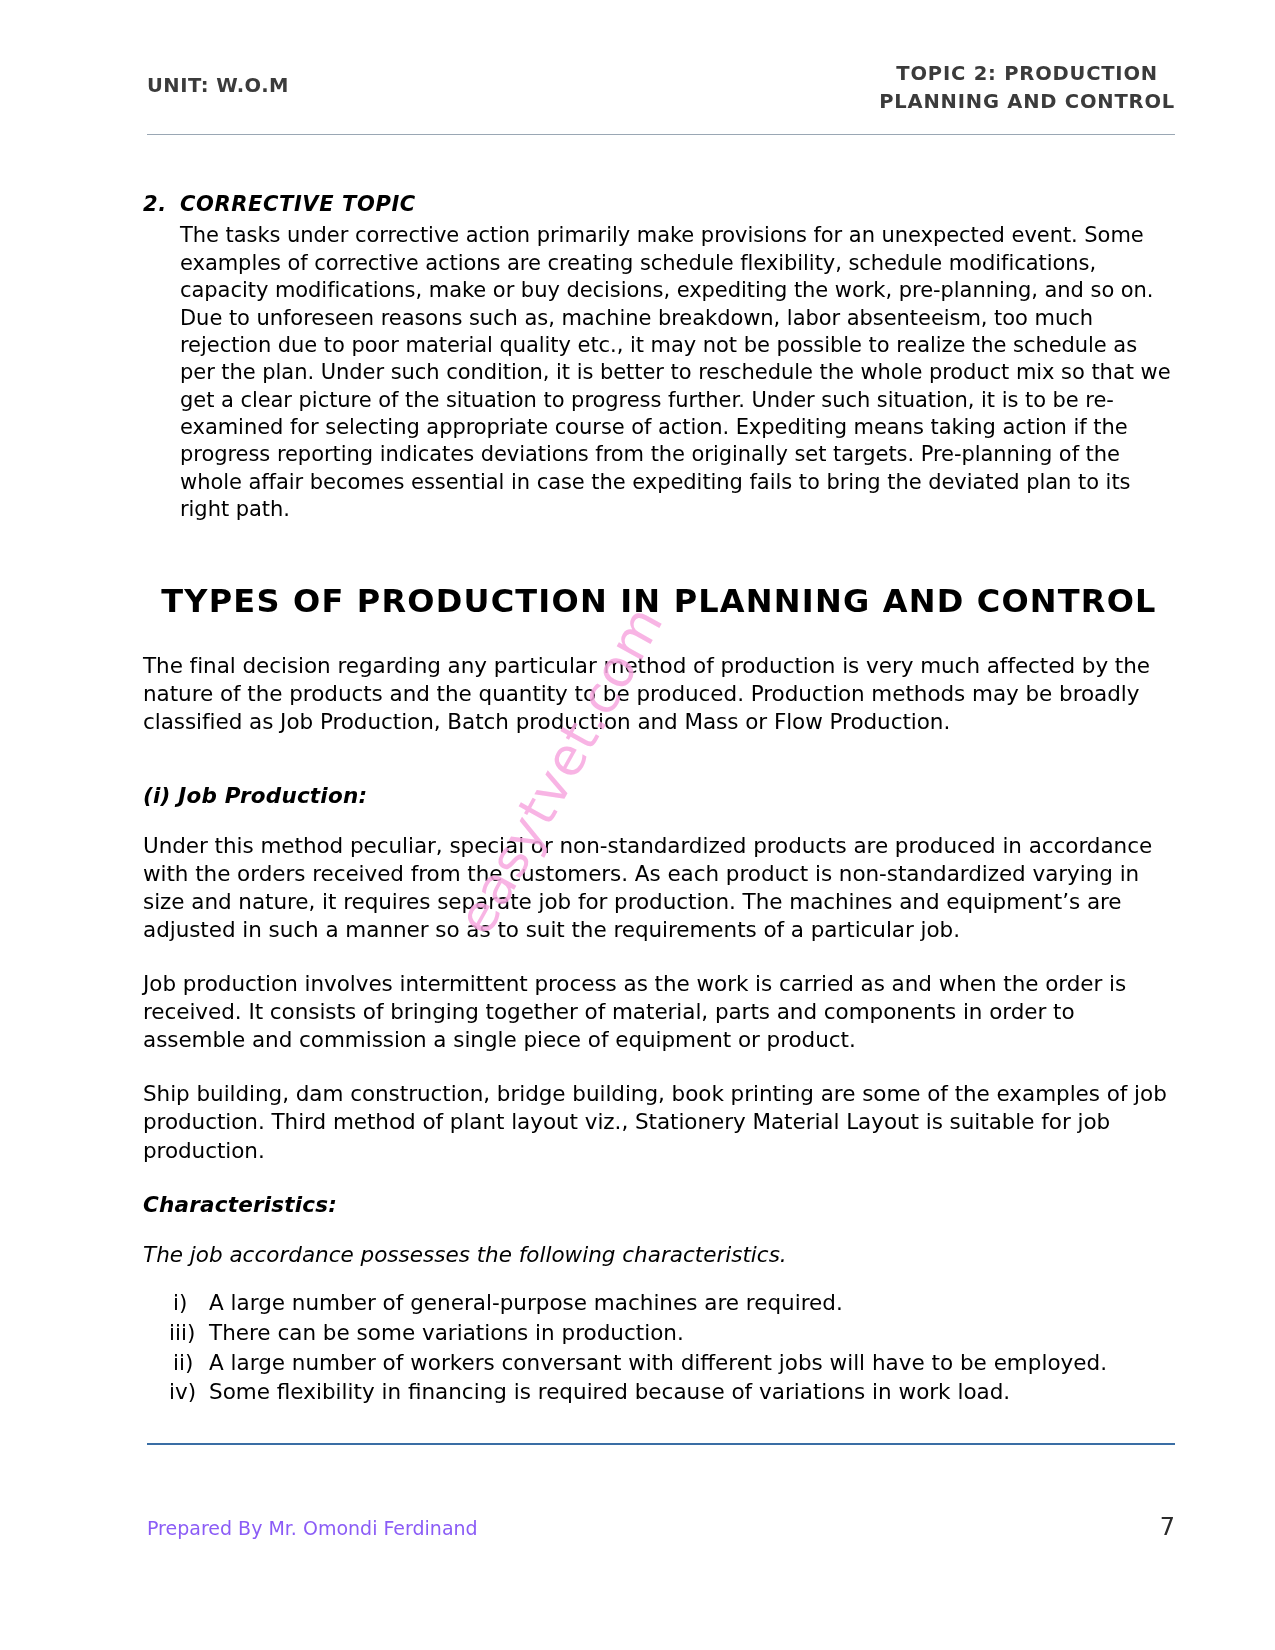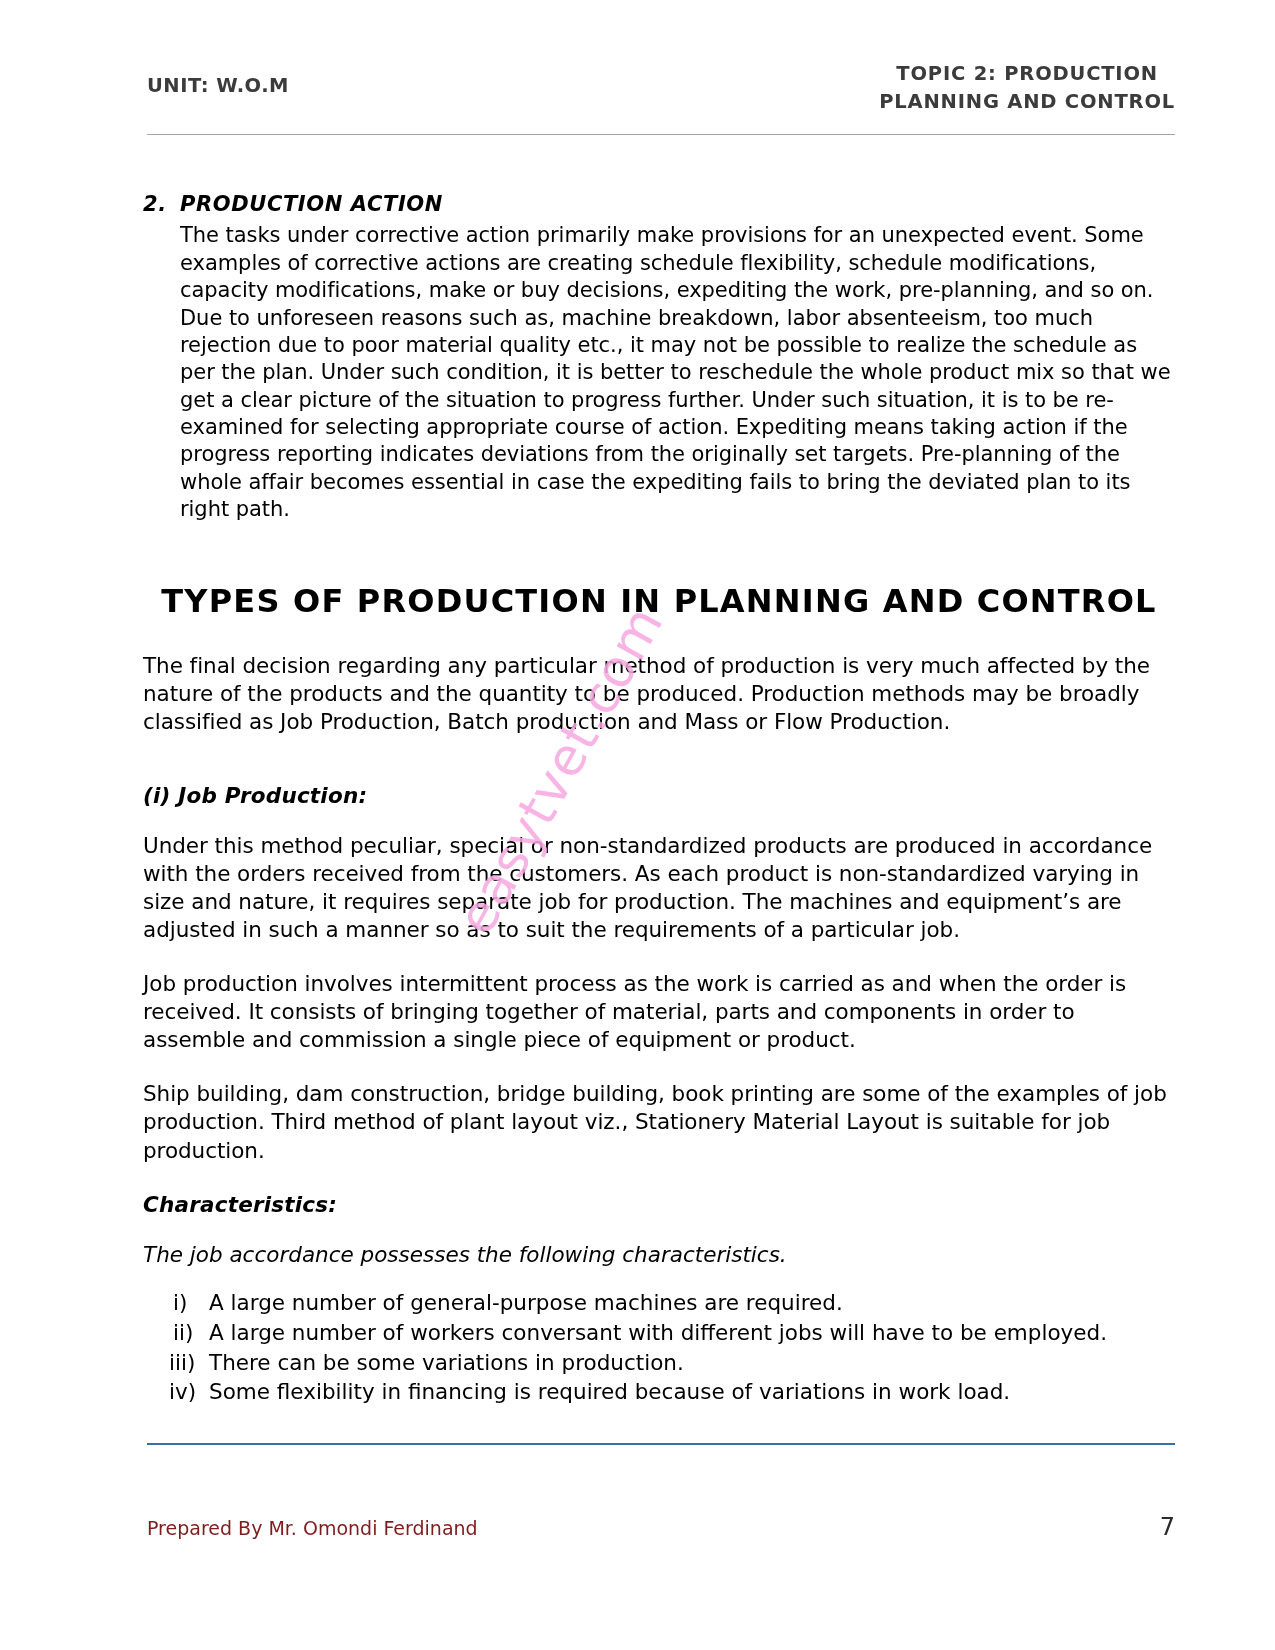--- a/index.html
+++ b/index.html
@@ -70,21 +70,21 @@
     left: 147px;
     top: 1513px;
     width: 1028px;
     display: flex;
     justify-content: space-between;
     align-items: baseline;
   }
   .footer-left {
     font-family: "DejaVu Sans", sans-serif;
     font-size: 19px;
-    color: #7f1d1d;
+    color: #8b5cf6;
     white-space: nowrap;
   }
   .footer-right {
     font-family: "DejaVu Sans", sans-serif;
     font-size: 24px;
     color: #2b2b2b;
   }
 
   
   .content {
@@ -211,21 +211,21 @@
       <div>PLANNING AND CONTROL</div>
     </div>
   </div>
   <div class="header-rule"></div>
 
   <div class="content">
 
     <div class="numbered-block">
       <div class="numbered-heading">
         <span class="num">2.</span>
-        <span>PRODUCTION ACTION</span>
+        <span>CORRECTIVE TOPIC</span>
       </div>
       <p class="numbered-body">The tasks under corrective action primarily make provisions for an unexpected event. Some examples of corrective actions are creating schedule flexibility, schedule modifications, capacity modifications, make or buy decisions, expediting the work, pre-planning, and so on. Due to unforeseen reasons such as, machine breakdown, labor absenteeism, too much rejection due to poor material quality etc., it may not be possible to realize the schedule as per the plan. Under such condition, it is better to reschedule the whole product mix so that we get a clear picture of the situation to progress further. Under such situation, it is to be re-examined for selecting appropriate course of action. Expediting means taking action if the progress reporting indicates deviations from the originally set targets. Pre-planning of the whole affair becomes essential in case the expediting fails to bring the deviated plan to its right path.</p>
     </div>
 
     <h1 class="section-title">TYPES OF PRODUCTION IN PLANNING AND CONTROL</h1>
 
     <p class="para">The final decision regarding any particular method of production is very much affected by the nature of the products and the quantity to be produced. Production methods may be broadly classified as Job Production, Batch production and Mass or Flow Production.</p>
 
     <p class="sub-heading spaced-top">(i) Job Production:</p>
 
@@ -238,26 +238,26 @@
     <p class="sub-heading">Characteristics:</p>
 
     <p class="italic-lead">The job accordance possesses the following characteristics.</p>
 
     <ol class="roman-list">
       <li>
         <span class="marker">i)</span>
         <span>A large number of general-purpose machines are required.</span>
       </li>
       <li>
+        <span class="marker wide">iii)</span>
+        <span>There can be some variations in production.</span>
+      </li>
+      <li>
         <span class="marker">ii)</span>
         <span>A large number of workers conversant with different jobs will have to be employed.</span>
-      </li>
-      <li>
-        <span class="marker wide">iii)</span>
-        <span>There can be some variations in production.</span>
       </li>
       <li>
         <span class="marker wide">iv)</span>
         <span>Some flexibility in financing is required because of variations in work load.</span>
       </li>
     </ol>
 
   </div>
 
   <div class="watermark">easytvet.com</div>

